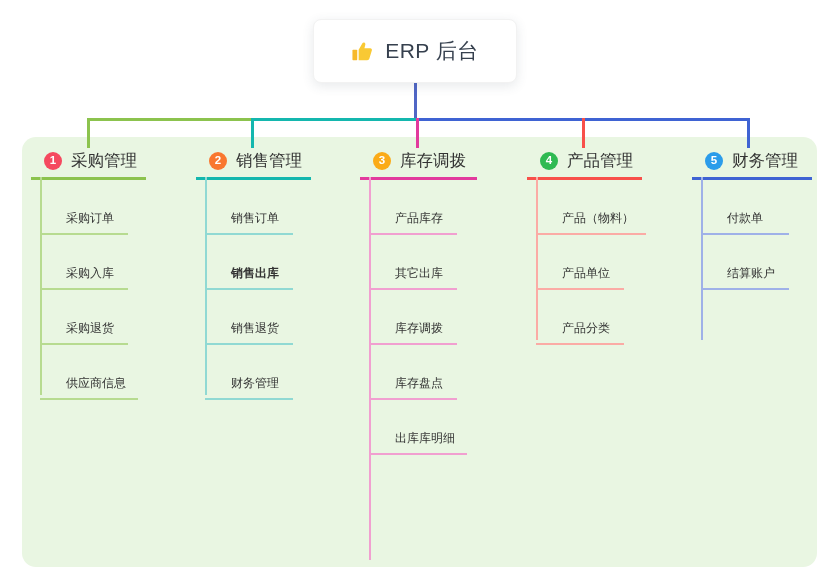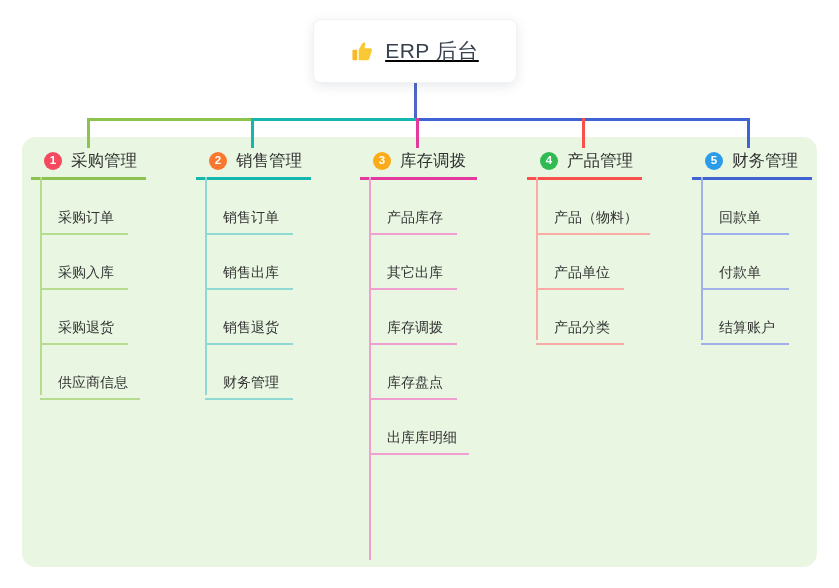--- a/index.html
+++ b/index.html
@@ -10,21 +10,21 @@
   #panel{
     position:absolute;left:22px;top:137px;width:795px;height:430px;
     border-radius:14px;
   }
   
   #root-node{
     position:absolute;left:313px;top:19px;width:204px;height:64px;
     background:#fff;border-radius:8px;border:1px solid #f2f2f2;
     box-shadow:0 3px 12px rgba(60,70,90,.12);
     display:flex;align-items:center;justify-content:center;gap:11px;
-    box-sizing:border-box;cursor:pointer;text-decoration:underline;
+    box-sizing:border-box;cursor:pointer;
   }
   #root-node .root-label{font-size:21px;color:#36404e;font-weight:500;letter-spacing:.5px;}
   
   .branch{position:absolute;top:149px;}
   .branch-header{
     display:flex;align-items:center;gap:9px;
     padding:2px 0 6px 13px;height:20px;
     border-bottom:3px solid #000;box-sizing:content-box;cursor:pointer;
   }
   .badge{
@@ -35,21 +35,21 @@
   .branch-label{font-size:16.5px;color:#333;font-weight:500;white-space:nowrap;}
   .children{position:relative;}
   .child-vline{position:absolute;left:9px;width:2px;}
   .child{
     position:relative;margin-left:9px;box-sizing:border-box;
     height:55px;padding:0 12px 6px 18px;
     display:flex;align-items:flex-end;width:max-content;min-width:88px;
     border-bottom:2px solid #ccc;cursor:pointer;
   }
   .child:first-child{height:50px;}
-  .child-label{font-size:14px;color:#333;white-space:nowrap;}
+  .child-label{font-size:12px;color:#333;white-space:nowrap;margin-left:8px;}
 </style>
 </head>
 <body>
 
 <div id="stage" style="background: rgb(255, 255, 255);">
   <div id="panel" style="background: rgb(233, 246, 226);"></div>
 
   <div id="connectors">
       <div style="position: absolute; left: 414px; top: 83px; width: 3px; height: 35px; background: rgb(80, 102, 197);"></div>
       <div style="position: absolute; left: 87px; top: 118px; width: 166px; height: 3px; background: rgb(140, 195, 78);"></div>
@@ -97,21 +97,21 @@
       <div class="branch" style="left: 196px;">
         <div class="branch-header" style="border-bottom-color: rgb(20, 183, 174); width: 102px;">
           <span class="badge" style="background: rgb(249, 119, 47);">2</span>
           <span class="branch-label">销售管理</span>
         </div>
         <div class="children">
           <div class="child-vline" style="background: rgb(144, 217, 211); top: -3px; height: 218px; margin-top: 0px;"></div>
           <div class="child" style="border-bottom-color: rgb(144, 217, 211);">
             <span class="child-label">销售订单</span>
           </div>
-          <div class="child" style="border-bottom-color: rgb(144, 217, 211);">
+          <div class="child" style="border-bottom-color: rgb(144, 217, 211); font-weight: bold;">
             <span class="child-label">销售出库</span>
           </div>
           <div class="child" style="border-bottom-color: rgb(144, 217, 211);">
             <span class="child-label">销售退货</span>
           </div>
           <div class="child" style="border-bottom-color: rgb(144, 217, 211);">
             <span class="child-label">财务管理</span>
           </div>
         </div>
       </div>
@@ -158,23 +158,20 @@
         </div>
       </div>
       <div class="branch" style="left: 692px;">
         <div class="branch-header" style="border-bottom-color: rgb(63, 99, 211); width: 107px;">
           <span class="badge" style="background: rgb(43, 156, 234);">5</span>
           <span class="branch-label">财务管理</span>
         </div>
         <div class="children">
           <div class="child-vline" style="background: rgb(159, 177, 232); top: -3px; height: 163px; margin-top: 0px;"></div>
           <div class="child" style="border-bottom-color: rgb(159, 177, 232);">
-            <span class="child-label">回款单</span>
-          </div>
-          <div class="child" style="border-bottom-color: rgb(159, 177, 232);">
             <span class="child-label">付款单</span>
           </div>
           <div class="child" style="border-bottom-color: rgb(159, 177, 232);">
             <span class="child-label">结算账户</span>
           </div>
         </div>
       </div>
     </div>
 </div>
 

